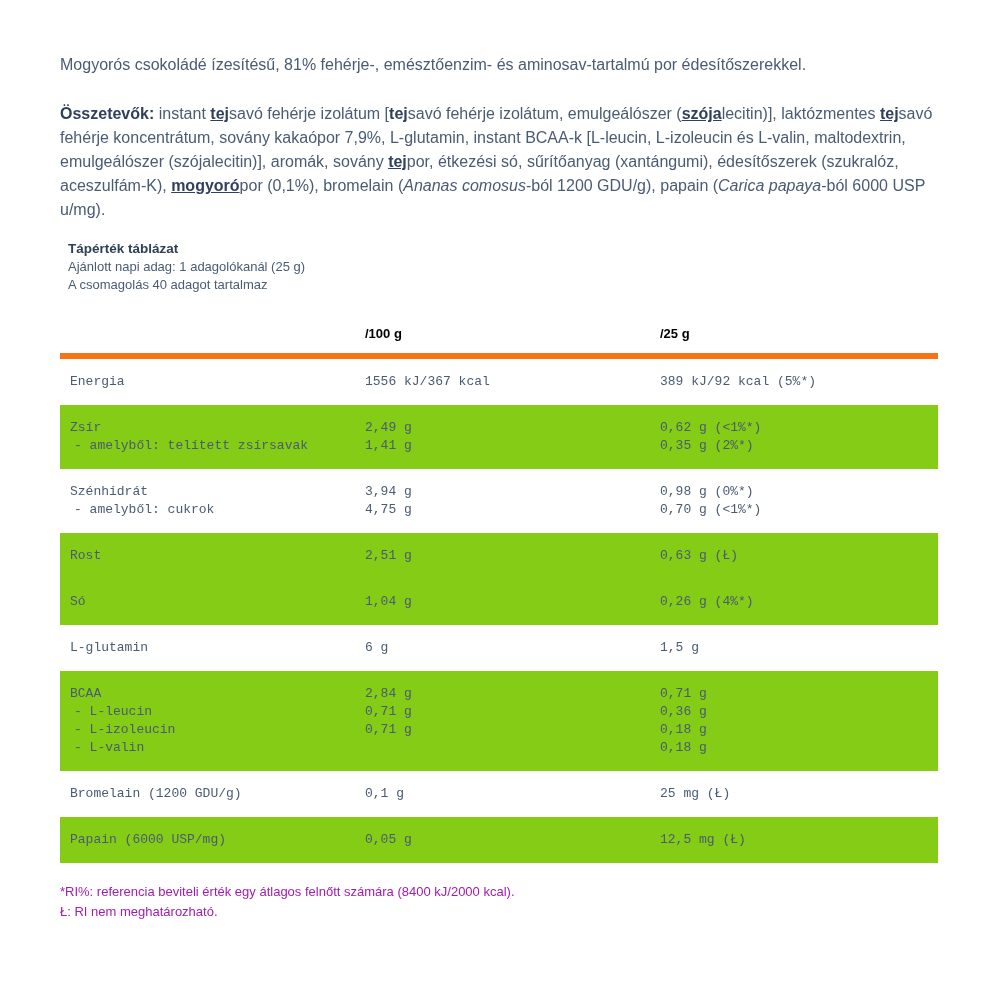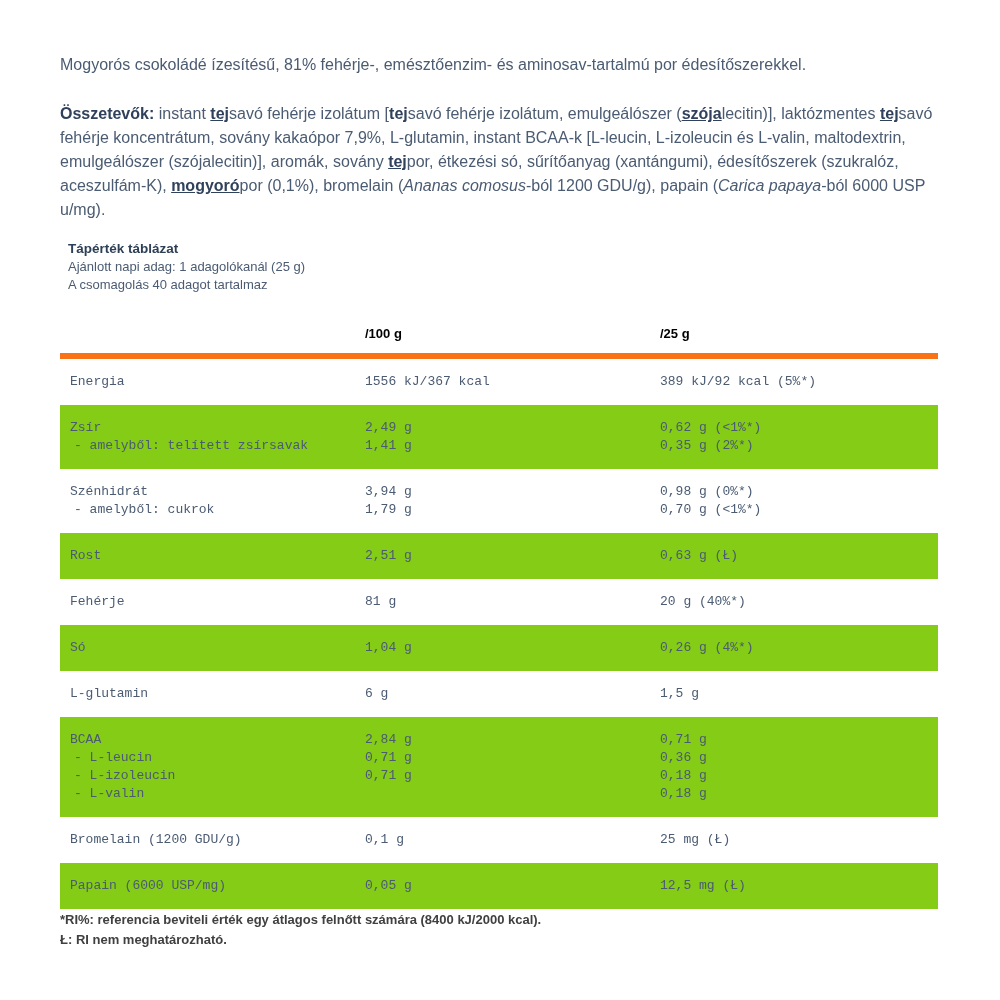--- a/index.html
+++ b/index.html
@@ -66,25 +66,24 @@
   .t-row {
     padding: 14px 0;
     font-size: 13px;
   }
   .t-row.striped { background: #84cc16; }
   .t-row .cell .line { line-height: 18px; font-family: Liberation Mono, monospace; }
   .t-row .cell .line.indent { padding-left: 4px; }
   .cell-label { padding-left: 10px; }
 
   .footnotes {
-    margin-top: 1px;
+    margin-top: 19px;
     font-size: 13px;
     line-height: 20px;
-    color: #404040;
-    font-weight: bold;
+    color: #a21caf;
   }
 </style>
 </head>
 <body>
 
 <div class="content">
 
   <p class="intro">Mogyorós csokoládé ízesítésű, 81% fehérje-, emésztőenzim- és aminosav-tartalmú por édesítőszerekkel.</p>
 
   <p class="ingredients"><span class="seg-bold">Összetevők: </span><span class="seg-normal">instant </span><span class="seg-bold-underline">tej</span><span class="seg-normal">savó fehérje izolátum [</span><span class="seg-bold">tej</span><span class="seg-normal">savó fehérje izolátum, emulgeálószer (</span><span class="seg-bold-underline">szója</span><span class="seg-normal">lecitin)], laktózmentes </span><span class="seg-bold-underline">tej</span><span class="seg-normal">savó fehérje koncentrátum, sovány kakaópor 7,9%, L-glutamin, instant BCAA-k [L-leucin, L-izoleucin és L-valin, maltodextrin, emulgeálószer (szójalecitin)], aromák, sovány </span><span class="seg-bold-underline">tej</span><span class="seg-normal">por, étkezési só, sűrítőanyag (xantángumi), édesítőszerek (szukralóz, aceszulfám-K), </span><span class="seg-bold-underline">mogyoró</span><span class="seg-normal">por (0,1%), bromelain (</span><span class="seg-italic">Ananas comosus</span><span class="seg-normal">-ból 1200 GDU/g), papain (</span><span class="seg-italic">Carica papaya</span><span class="seg-normal">-ból 6000 USP u/mg).</span></p>
@@ -127,47 +126,36 @@
             <div class="line">0,35 g (2%*)</div>
           </div>
         </div>
         <div class="t-grid t-row">
           <div class="cell cell-label">
             <div class="line">Szénhidrát</div>
             <div class="line indent">- amelyből: cukrok</div>
           </div>
           <div class="cell">
             <div class="line">3,94 g</div>
-            <div class="line">1,79 g</div>
+            <div class="line">4,75 g</div>
           </div>
           <div class="cell">
             <div class="line">0,98 g (0%*)</div>
             <div class="line">0,70 g (&lt;1%*)</div>
           </div>
         </div>
         <div class="t-grid t-row striped">
           <div class="cell cell-label">
             <div class="line">Rost</div>
           </div>
           <div class="cell">
             <div class="line">2,51 g</div>
           </div>
           <div class="cell">
             <div class="line">0,63 g (Ł)</div>
-          </div>
-        </div>
-        <div class="t-grid t-row">
-          <div class="cell cell-label">
-            <div class="line">Fehérje</div>
-          </div>
-          <div class="cell">
-            <div class="line">81 g</div>
-          </div>
-          <div class="cell">
-            <div class="line">20 g (40%*)</div>
           </div>
         </div>
         <div class="t-grid t-row striped">
           <div class="cell cell-label">
             <div class="line">Só</div>
           </div>
           <div class="cell">
             <div class="line">1,04 g</div>
           </div>
           <div class="cell">

